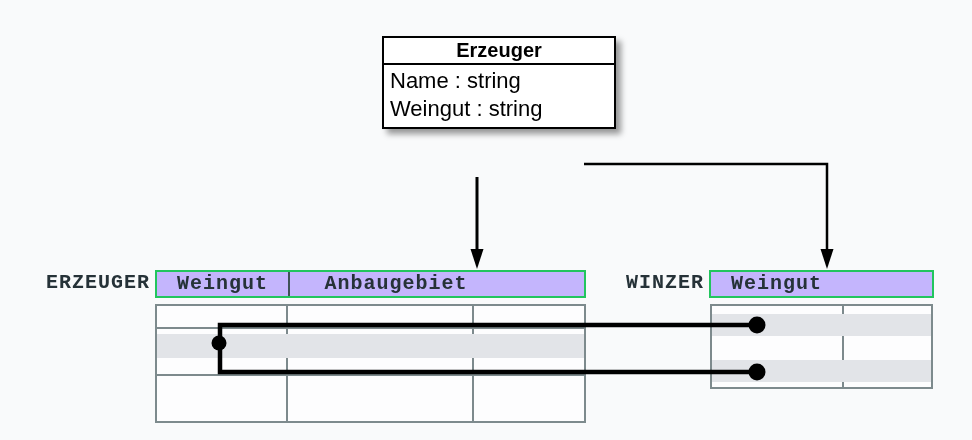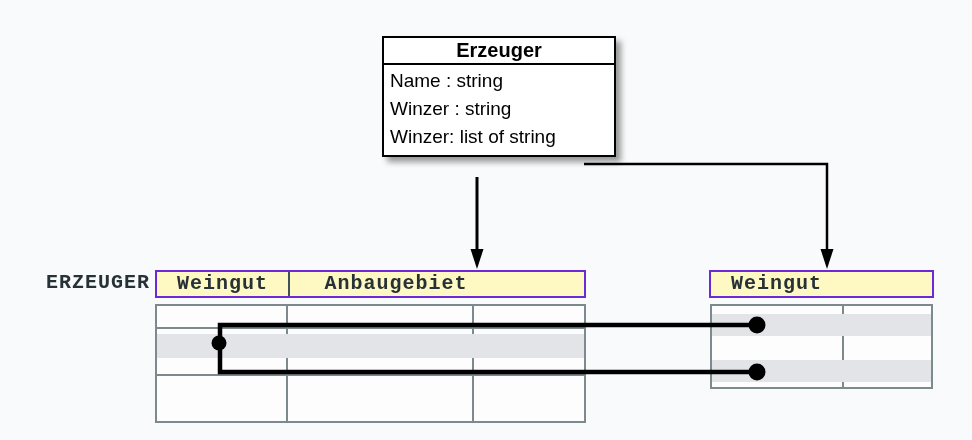--- a/index.html
+++ b/index.html
@@ -8,32 +8,32 @@
 
   
   .overlay{position:absolute;left:0;top:0;width:972px;height:440px;z-index:6;pointer-events:none;}
 
   
   .uml-box{position:absolute;left:382px;top:15px;width:230px;background:#ffffff;
            border:2px solid #000000;box-shadow:5px 5px 6px rgba(0,0,0,0.40);z-index:4;}
   .uml-title{height:25px;line-height:25px;text-align:center;font-weight:bold;font-size:20px;
              color:#000;border-bottom:2px solid #000;}
   .uml-attrs{padding:2px 6px 4px 6px;}
-  .uml-attr{font-size:19px;line-height:28px;color:#000;white-space:nowrap;}
+  .uml-attr{font-size:22px;line-height:28px;color:#000;white-space:nowrap;}
 
   
   .tbl-label{position:absolute;top:249px;height:26px;line-height:26px;
              font-family:"Liberation Mono", monospace;font-weight:bold;font-size:20px;
              letter-spacing:1px;color:#263238;text-align:right;z-index:3;}
   #lbl-erzeuger{left:20px;width:130px;}
   #lbl-winzer{left:574px;width:130px;}
 
   
   .tbl-header{position:absolute;top:249px;height:28px;display:flex;box-sizing:border-box;
-              border:2px solid #6d28d9;background:#fef9c3;z-index:3;}
+              border:2px solid #22c55e;background:#c4b5fd;z-index:3;}
   #hdr-erzeuger{left:155px;width:431px;}
   #hdr-winzer{left:709px;width:225px;}
   .hcell{height:100%;line-height:24px;text-align:center;box-sizing:border-box;
          font-family:"Liberation Mono", monospace;font-weight:bold;font-size:20px;
          letter-spacing:1px;color:#263238;}
   .hcell + .hcell{border-left:2px solid #3f5257;}
 
   
   .tbl-body{position:absolute;top:283px;box-sizing:border-box;border:2px solid #7d8a8d;
             background:#fdfdfe;z-index:2;overflow:hidden;}
@@ -45,26 +45,26 @@
 </style>
 </head>
 <body>
 
 <div class="canvas">
 
   <div class="uml-box">
     <div class="uml-title">Erzeuger</div>
     <div class="uml-attrs">
       <div class="uml-attr">Name : string</div>
-      <div class="uml-attr">Winzer : string</div>
-      <div class="uml-attr">Winzer: list of string</div>
+      <div class="uml-attr">Weingut : string</div>
     </div>
   </div>
 
   <div class="tbl-label" id="lbl-erzeuger">ERZEUGER</div>
+  <div class="tbl-label" id="lbl-winzer">WINZER</div>
 
   <div class="tbl-header" id="hdr-erzeuger">
     <div class="hcell" style="width:131px">Weingut</div>
     <div class="hcell" style="width:214px">Anbaugebiet</div>
   </div>
 
   <div class="tbl-body" id="body-erzeuger">
     <div class="vsep" style="left:129px"></div>
     <div class="vsep" style="left:315px"></div>
     <div class="hsep" style="top:21px"></div>

